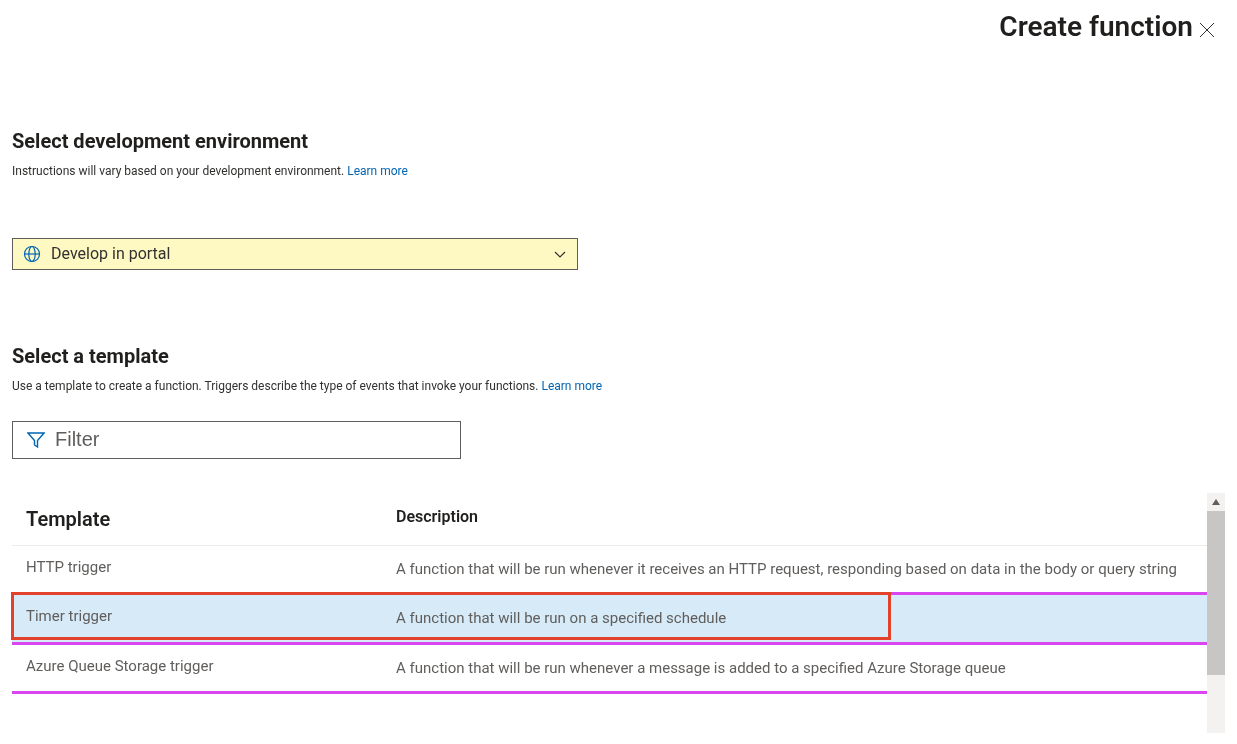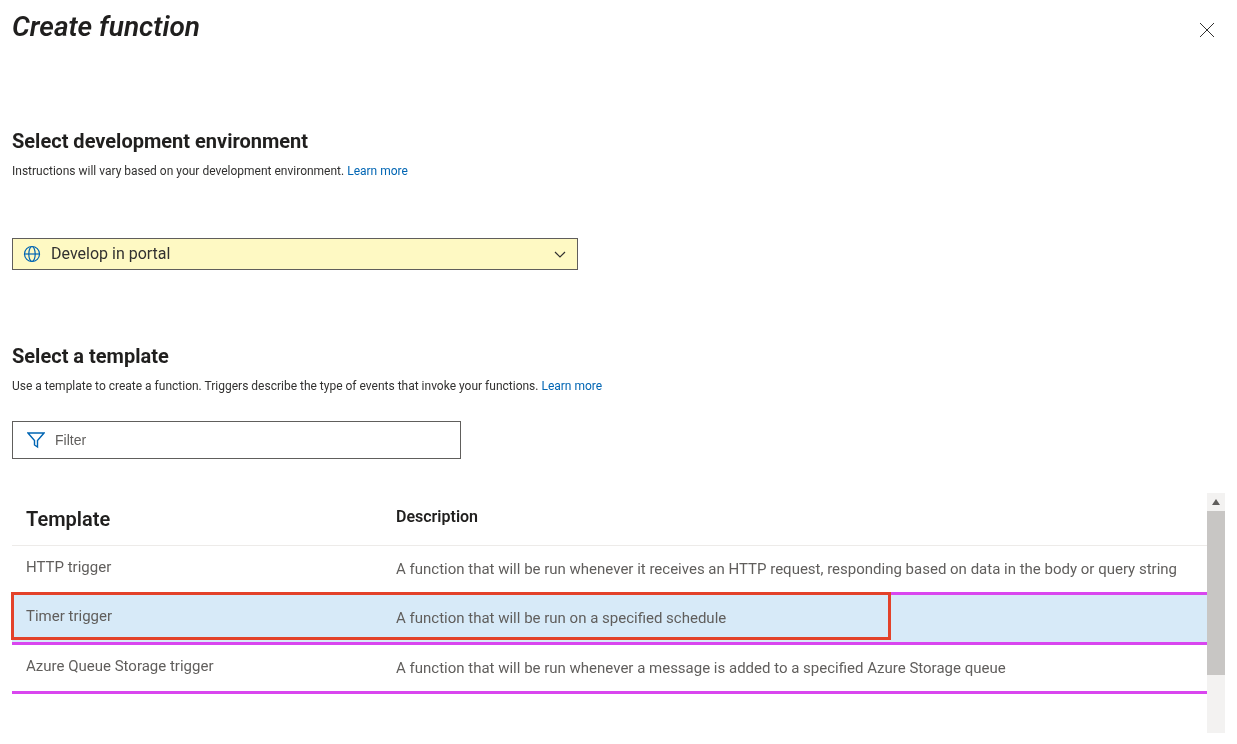--- a/index.html
+++ b/index.html
@@ -12,23 +12,22 @@
       background: #ffffff;
       color: #323130;
       font-size: 14px;
       width: 1237px;
       height: 744px;
       position: relative;
       padding: 10px 12px 0 12px;
     }
     .header-row {
       display: flex;
-      justify-content: space-between;
+      justify-content: flex-end;
       align-items: flex-start;
-      font-style: italic;
     }
     .page-title {
       font-size: 28px;
       font-weight: 600;
       color: #201f1e;
       margin-bottom: 6px;
     }
     .close-btn {
       width: 28px;
       height: 28px;
@@ -120,21 +119,21 @@
     }
     .filter-icon {
       width: 18px;
       height: 18px;
       margin-right: 10px;
       flex-shrink: 0;
     }
     .filter-input {
       border: none;
       outline: none;
-      font-size: 14px;
+      font-size: 20px;
       color: #6d28d9;
       flex: 1;
       background: transparent;
     }
     .filter-input::placeholder {
       color: #605e5c;
     }
     .template-area {
       margin-top: 34px;
       position: relative;

